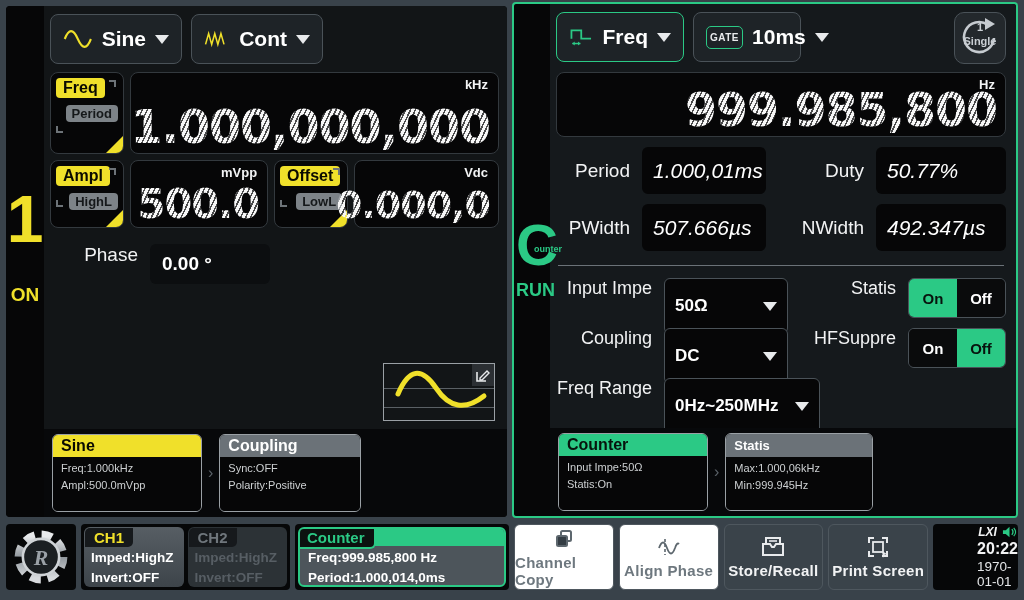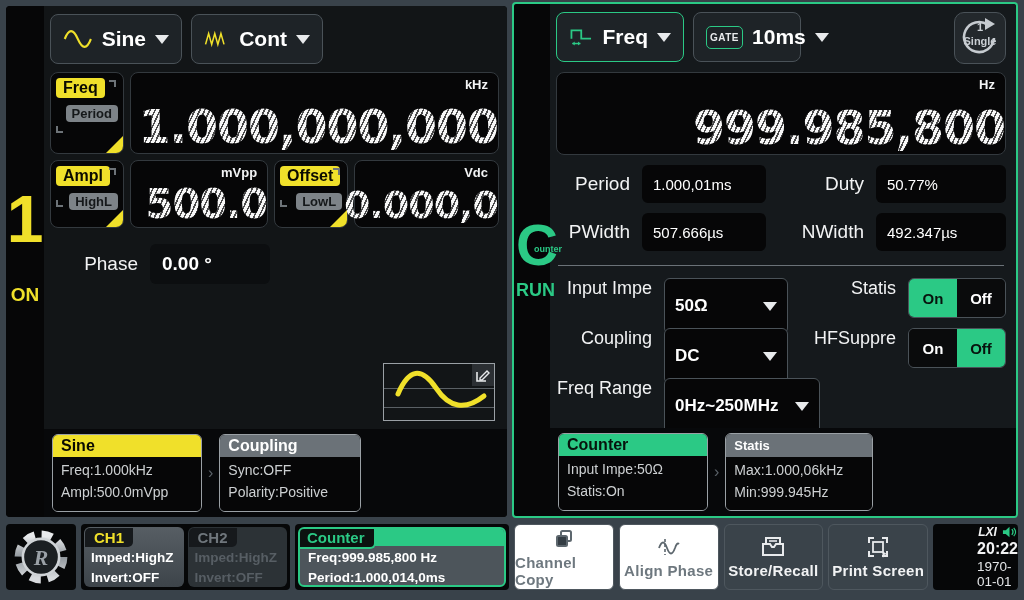--- a/index.html
+++ b/index.html
@@ -18,42 +18,42 @@
     -webkit-background-clip:text; background-clip:text; color:transparent;
     line-height:1;
   }
   .panel { position:absolute; background:#0b0c0e; border-radius:4px; display:flex; }
   .side-col { position:relative; background:#060607; border-radius:4px 0 0 4px; flex:0 0 38px; }
   .main-col { flex:1; display:flex; flex-direction:column; padding:8px 8px 0 6px; }
   .dd { background:#1e2327; border:1px solid #4a5258; border-radius:8px; display:flex; align-items:center; gap:9px; padding:0 12px; height:50px; }
   .dd .dd-label { font-weight:bold; font-size:21px; color:#fff; flex:1; }
   .valbox { background:#060607; border:1px solid #33393e; border-radius:8px; position:relative; }
   .unit { position:absolute; top:4px; right:10px; font-size:13px; font-weight:bold; color:#f2f3f4; }
-  .digits { position:absolute; bottom:3px; right:0; }
+  .digits { position:absolute; bottom:3px; right:8px; }
   .cards-row { background:#07080a; display:flex; align-items:center; gap:5px; padding:5px 8px; height:88px; }
   .info-card { border:1px solid #9aa0a5; border-radius:6px; overflow:hidden; display:flex; flex-direction:column; height:78px; }
   .card-head { padding:2px 8px; font-weight:bold; font-size:16px; }
-  .card-body { flex:1; background:#060607; padding:3px 8px; color:#cdd0d2; font-size:14px; line-height:1.55; }
+  .card-body { flex:1; background:#060607; padding:3px 8px; color:#cdd0d2; font-size:11px; line-height:1.55; }
   .chev { color:#5a6168; font-size:16px; padding:0 1px; }
   
   #panel-ch1 { left:6px; top:6px; width:501px; height:511px; }
   #panel-ch1 .main-col { background:#121517; border-radius:0 4px 4px 0; }
   .ch-num { position:absolute; top:180px; width:100%; text-align:center; font-size:66px; font-weight:bold; color:#f0e02a; line-height:1; }
   .ch-state { position:absolute; top:278px; width:100%; text-align:center; font-size:19px; font-weight:bold; color:#f0e02a; }
   .top-row { display:flex; gap:9px; margin-bottom:8px; }
   .param-row { display:flex; gap:6px; margin-bottom:6px; }
   .plabel-box { flex:0 0 74px; background:#060607; border:1px solid #33393e; border-radius:8px; position:relative; overflow:hidden; }
   .pl-main { position:absolute; top:5px; left:5px; background:#f0e02a; color:#0a0a00; border-radius:4px; padding:1px 7px; font-weight:bold; font-size:16px; }
   .pl-alt { position:absolute; top:32px; right:5px; background:#7d8388; color:#15181a; border-radius:4px; padding:1px 6px; font-weight:bold; font-size:13px; }
   .corner-tri { position:absolute; bottom:0; right:0; width:0; height:0; border-left:17px solid transparent; border-bottom:17px solid #f0e02a; }
   .mark-tr { position:absolute; top:7px; right:7px; width:7px; height:7px; border-top:2px solid #6d7378; border-right:2px solid #6d7378; }
   .mark-bl { position:absolute; bottom:20px; left:5px; width:7px; height:7px; border-bottom:2px solid #6d7378; border-left:2px solid #6d7378; }
   .row-freq { height:82px; }
   .row-amp { height:68px; }
-  .phase-row { display:flex; align-items:center; margin-top:10px; height:40px; }
+  .phase-row { display:flex; margin-top:10px; height:40px; }
   .phase-label { width:100px; text-align:right; font-size:19px; color:#f2f3f4; padding-right:12px; }
   .phase-box { width:120px; height:40px; background:#0c0e10; border-radius:6px; display:flex; align-items:center; padding:0 12px; font-weight:bold; font-size:19px; }
   .preview-area { flex:1; position:relative; }
   .wave-preview { position:absolute; right:4px; bottom:8px; width:112px; height:58px; border:1px solid #9aa0a5; }
   .grid-line { position:absolute; left:0; right:0; height:1px; background:#5a6065; }
   .edit-btn { position:absolute; top:0; right:0; width:22px; height:22px; background:#2b2f33; display:flex; align-items:center; justify-content:center; }
   
   #panel-counter { left:512px; top:2px; width:506px; height:516px; border:2px solid #2bc985; }
   #panel-counter .main-col { background:#15191c; border-radius:0 4px 4px 0; padding:8px 10px 0 6px; }
   #panel-counter .side-col { flex:0 0 36px; border-radius:4px 0 0 4px; }
@@ -61,21 +61,21 @@
   .c-logo-small { position:absolute; top:240px; left:20px; font-size:9px; font-weight:bold; color:#2bc985; letter-spacing:0; }
   .c-state { position:absolute; top:276px; left:2px; font-size:18px; font-weight:bold; color:#2bc985; }
   .dd-green { border:1px solid #2bc985; }
   .gate-badge { border:1px solid #2bc985; border-radius:5px; color:#e8eaec; font-size:10px; font-weight:bold; padding:5px 3px; letter-spacing:0.5px; }
   .single-btn { width:52px; height:52px; margin-left:auto; background:#23282c; border:1px solid #4a5258; border-radius:10px; position:relative; }
   .single-num { position:absolute; top:8px; left:0; width:100%; text-align:center; font-size:11px; font-weight:bold; color:#c9ced3; }
   .single-label { position:absolute; top:22px; left:0; width:100%; text-align:center; font-size:11px; font-weight:bold; color:#c9ced3; }
   .counter-display { height:84px; }
   .measures { display:grid; grid-template-columns:86px 124px 1fr 104px 130px; row-gap:10px; align-items:center; margin-top:10px; }
   .m-label { text-align:right; font-size:19px; color:#f2f3f4; padding-right:12px; }
-  .m-box { background:#060607; border-radius:6px; height:38px; display:flex; align-items:center; padding:0 11px; font-size:15px; color:#fff; }
+  .m-box { background:#060607; border-radius:6px; height:47px; display:flex; align-items:center; padding:0 11px; font-size:21px; color:#fff;font-style:italic; }
   .divider { height:1px; background:#6b7278; margin:14px 2px 12px 2px; }
   .set-row { display:flex; align-items:flex-start; height:40px; margin-bottom:10px; }
   .set-label { width:108px; text-align:right; font-size:18px; color:#f2f3f4; padding-right:12px; }
   .set-dd { background:#060607; border:1px solid #4a5258; border-radius:6px; height:56px; display:flex; align-items:center; padding:0 10px; gap:8px; }
   .set-dd .dd-val { font-weight:bold; font-size:17px; flex:1; }
   .w122 { width:124px; } .w152 { width:156px; }
   .set-label2 { margin-left:auto; font-size:18px; color:#f2f3f4; padding-right:12px; }
   .toggle { width:98px; height:40px; border:1px solid #4a5258; border-radius:6px; overflow:hidden; display:flex; }
   .tseg { flex:1; display:flex; align-items:center; justify-content:center; font-weight:bold; font-size:15px; background:#0a0b0c; color:#fff; }
   .tseg.active { background:#2bc985; color:#07130d; }

